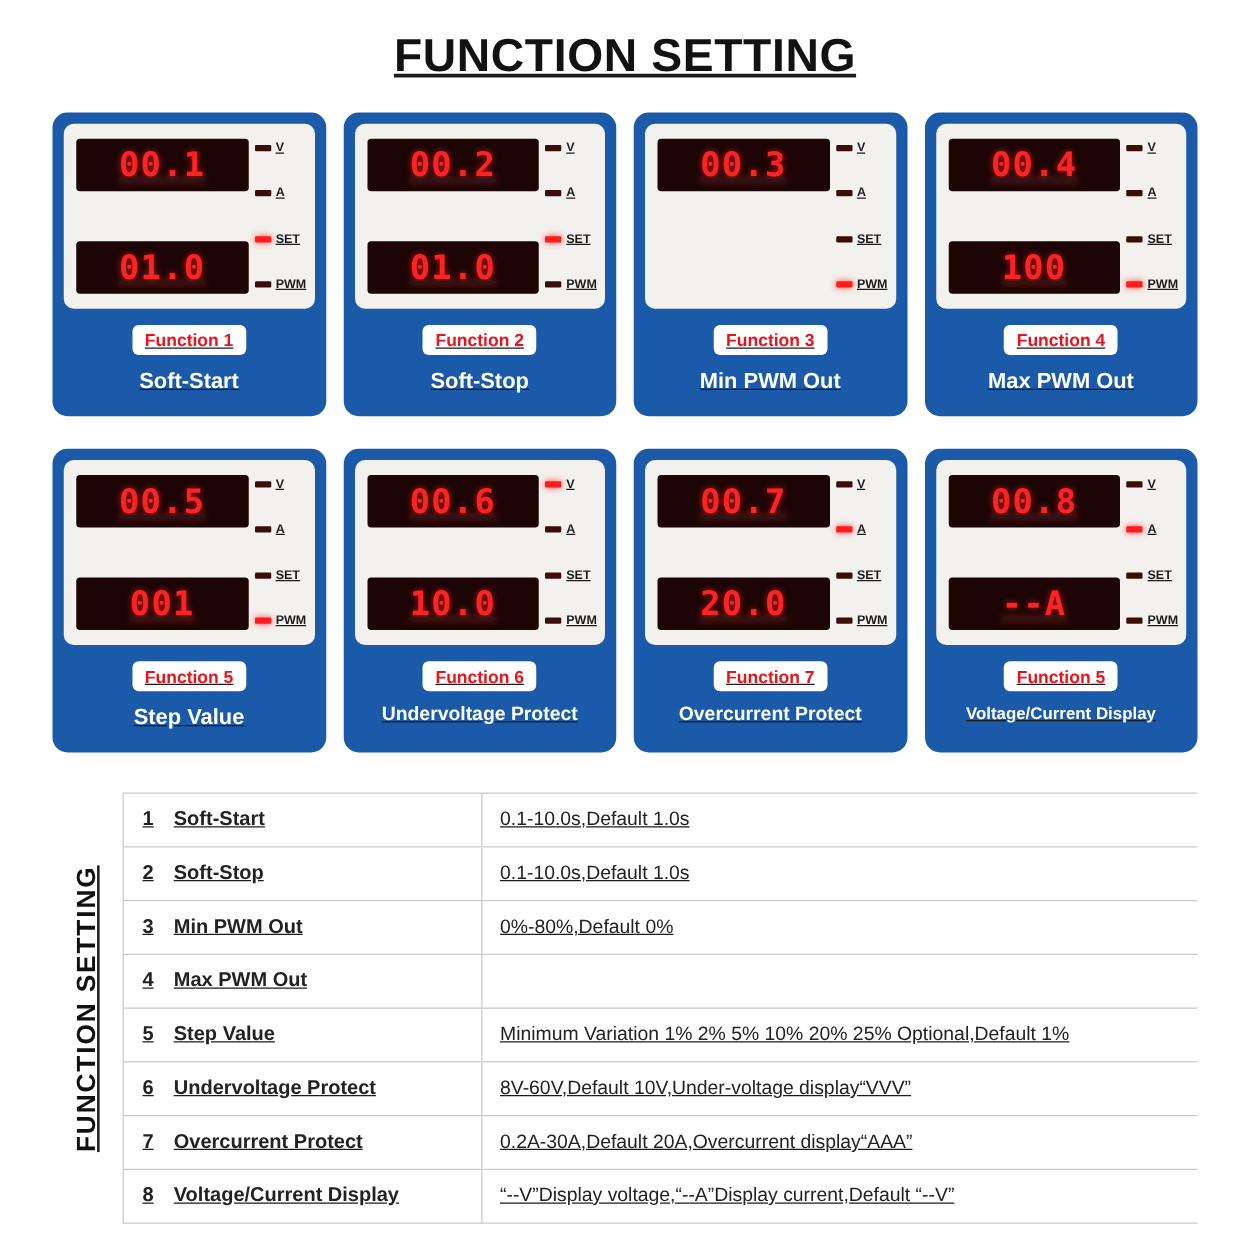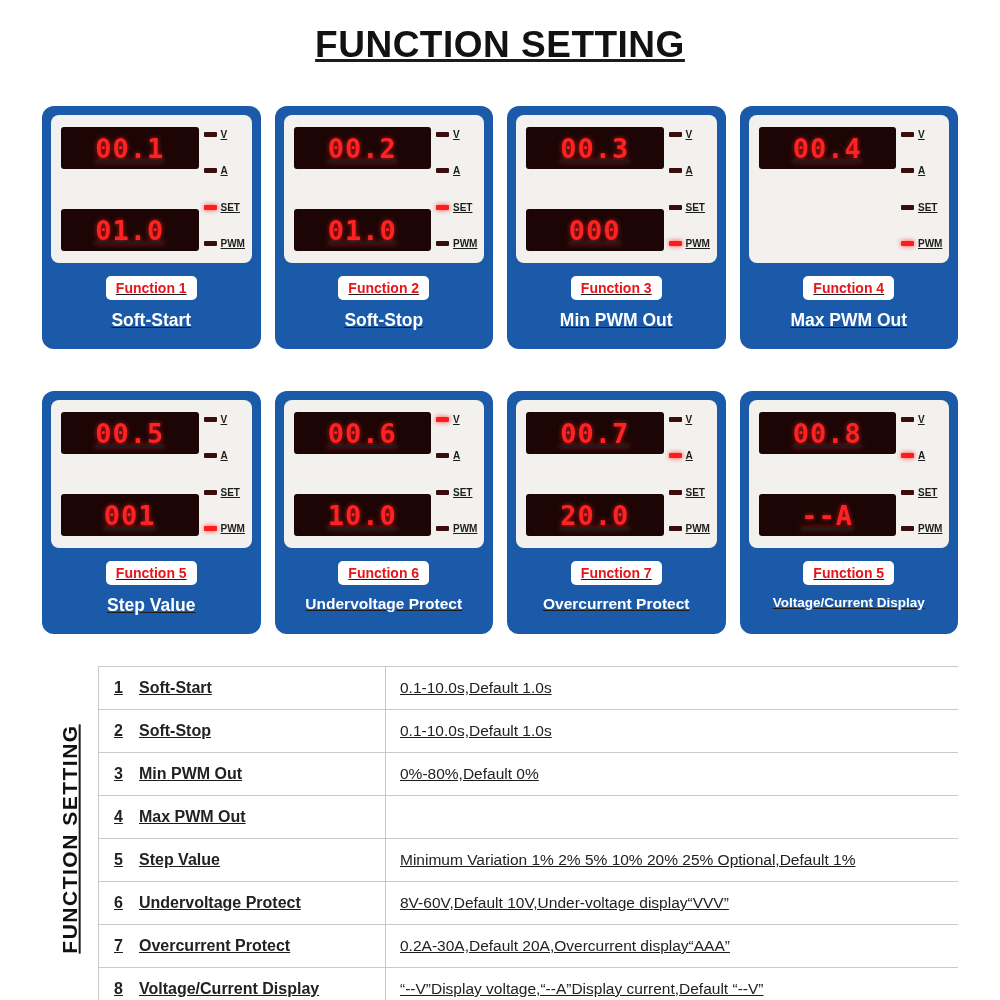--- a/index.html
+++ b/index.html
@@ -13,21 +13,20 @@
   }
   
   .cards{
     width:916px;margin:24px auto 0;display:grid;
     grid-template-columns:repeat(4,1fr);gap:26px 14px;
   }
   .card{
     background:var(--card-blue,#1a5aa8);border-radius:12px;height:243px;
     display:flex;flex-direction:column;align-items:center;padding-top:9px;
     box-sizing:border-box;
-    margin-top:16px;
   }
   .panel{
     width:calc(100% - 18px);height:148px;background:#f2f1ee;border-radius:8px;
     display:flex;padding:10px 7px 10px 10px;box-sizing:border-box;
   }
   .lcds{flex:1;display:flex;flex-direction:column;justify-content:space-between;padding:2px 0;}
   .lcd{
     height:42px;background:#1d0505;border-radius:3px;
     color:var(--led-red,#ff2222);
     font-family:"DejaVu Sans Mono",monospace;font-weight:bold;font-size:27px;
@@ -130,21 +129,20 @@
         </div>
       </div>
       <div class="badge">Function 2</div>
       <div class="fname">Soft-Stop</div>
     </div>
 
     <div class="card">
       <div class="panel">
         <div class="lcds">
           <div class="lcd">00.3</div>
-          <div class="lcd">000</div>
         </div>
         <div class="inds">
           <div class="ind">
               <span class="dash"></span>
               <span class="ind-label">V</span>
             </div>
           <div class="ind">
               <span class="dash"></span>
               <span class="ind-label">A</span>
             </div>
@@ -159,20 +157,21 @@
         </div>
       </div>
       <div class="badge">Function 3</div>
       <div class="fname">Min PWM Out</div>
     </div>
 
     <div class="card">
       <div class="panel">
         <div class="lcds">
           <div class="lcd">00.4</div>
+          <div class="lcd">100</div>
         </div>
         <div class="inds">
           <div class="ind">
               <span class="dash"></span>
               <span class="ind-label">V</span>
             </div>
           <div class="ind">
               <span class="dash"></span>
               <span class="ind-label">A</span>
             </div>

